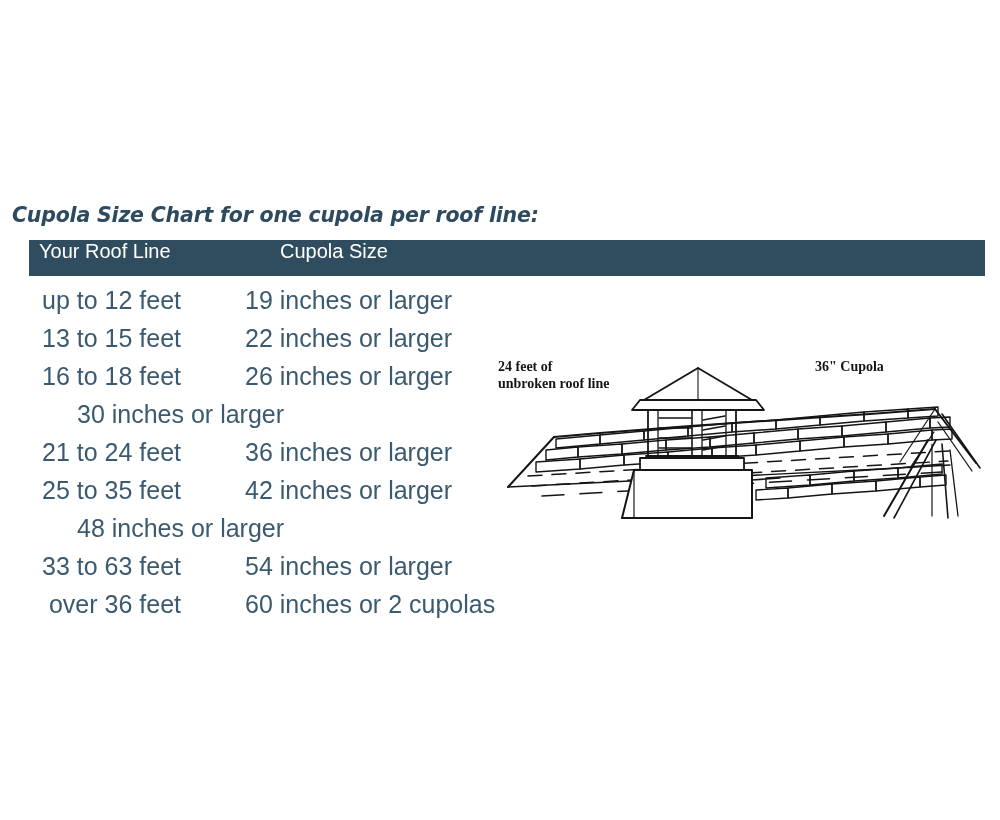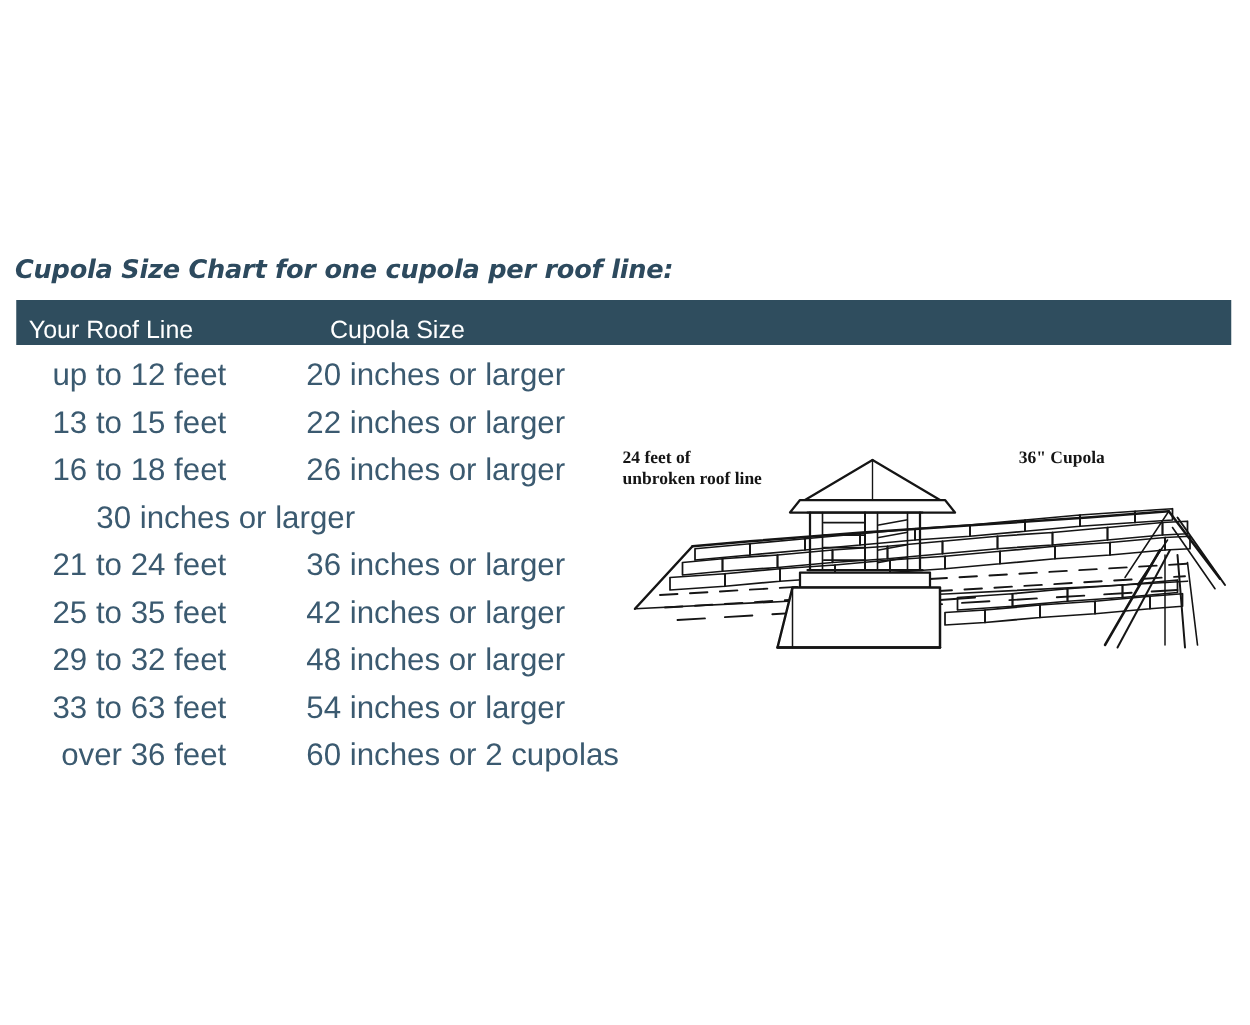--- a/index.html
+++ b/index.html
@@ -36,21 +36,22 @@
     position: absolute;
     left: 13px;
     top: 240px;
     width: 972px;
   }
 
   .table-header {
     background: #2f4d5e;
     height: 36px;
     display: flex;
-    align-items: flex-end;
+    align-items: flex-start;
+    margin-left: 16px;
   }
   .th {
     color: #ffffff;
     font-family: "Liberation Sans", sans-serif;
     font-size: 20px;
     font-weight: 400;
     white-space: nowrap;
   }
   .th.col-a { width: 242px; padding-left: 10px; box-sizing: border-box; }
   .th.col-b { padding-left: 9px; }
@@ -110,21 +111,21 @@
 
   <div class="table-header">
     <div class="th col-a">Your Roof Line</div>
     <div class="th col-b">Cupola Size</div>
   </div>
 
   <div class="table-body">
 
     <div class="trow">
       <div class="td col-a">up to 12 feet</div>
-      <div class="td col-b">20 inches or larger</div>
+      <div class="td col-b">19 inches or larger</div>
     </div>
 
     <div class="trow">
       <div class="td col-a">13 to 15 feet</div>
       <div class="td col-b">22 inches or larger</div>
     </div>
 
     <div class="trow">
       <div class="td col-a">16 to 18 feet</div>
       <div class="td col-b">26 inches or larger</div>
@@ -138,21 +139,20 @@
       <div class="td col-a">21 to 24 feet</div>
       <div class="td col-b">36 inches or larger</div>
     </div>
 
     <div class="trow">
       <div class="td col-a">25 to 35 feet</div>
       <div class="td col-b">42 inches or larger</div>
     </div>
 
     <div class="trow">
-      <div class="td col-a">29 to 32 feet</div>
       <div class="td col-b">48 inches or larger</div>
     </div>
 
     <div class="trow">
       <div class="td col-a">33 to 63 feet</div>
       <div class="td col-b">54 inches or larger</div>
     </div>
 
     <div class="trow">
       <div class="td col-a">over 36 feet</div>

